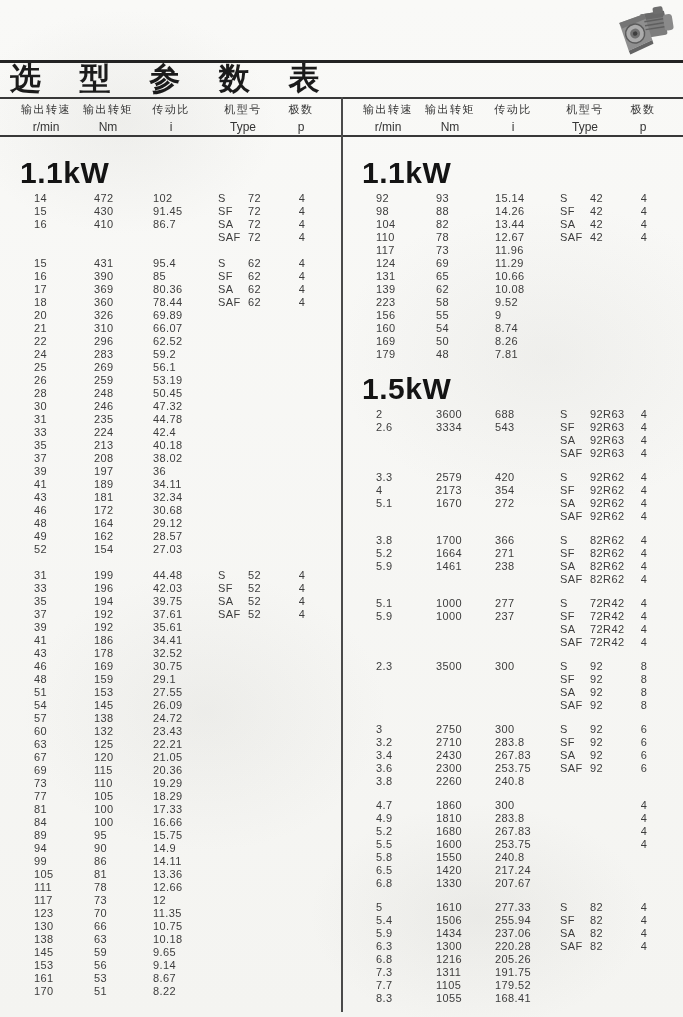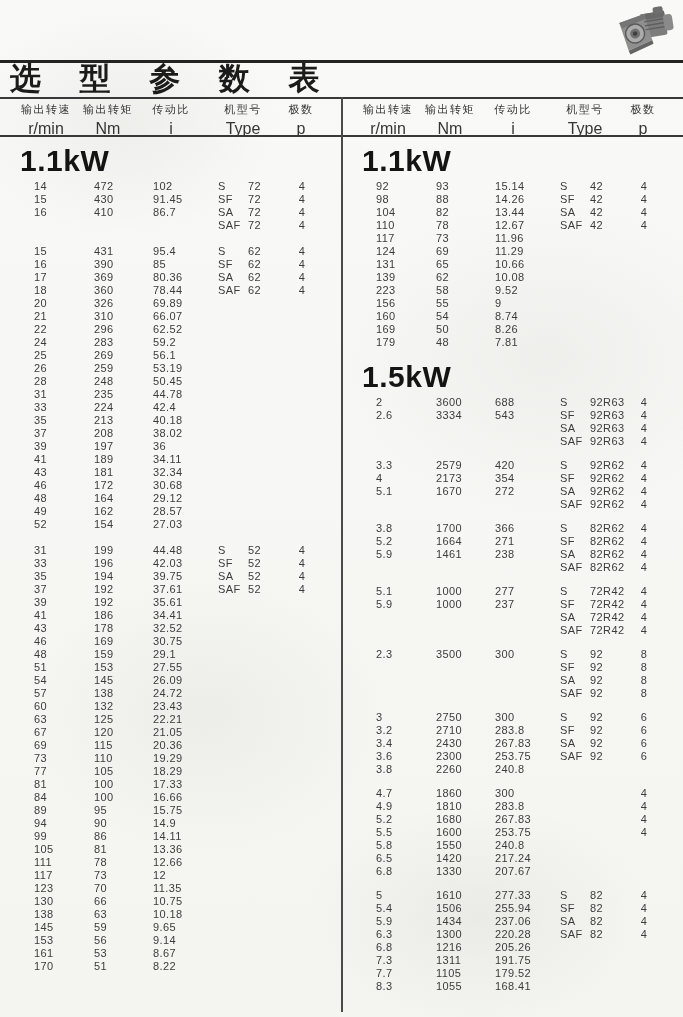--- a/index.html
+++ b/index.html
@@ -34,23 +34,23 @@
   .header-half{position:absolute;top:102px;width:341px;height:32px;z-index:3;}
   .header-left{left:0;}
   .header-right{left:342px;}
   .hcell{position:absolute;width:84px;text-align:center;top:0;}
   .hcell:nth-child(1){left:4px;}
   .hcell:nth-child(2){left:66px;}
   .hcell:nth-child(3){left:129px;}
   .hcell:nth-child(4){left:201px;}
   .hcell:nth-child(5){left:259px;}
   .hlabel{display:block;font-size:11px;letter-spacing:1.5px;color:#353535;}
-  .hunit{display:block;font-size:16px;color:#353535;margin-top:3px;}
-
-  .data-col{position:absolute;top:136px;width:341px;z-index:3;}
+  .hunit{display:block;font-size:12px;color:#353535;margin-top:3px;}
+
+  .data-col{position:absolute;top:148px;width:341px;z-index:3;}
   .col-left{left:0;}
   .col-right{left:342px;}
   .section-title{
     font-size:30px;font-weight:bold;color:#141414;
     margin:8px 0 2px 20px;height:34px;line-height:34px;letter-spacing:0.5px;
   }
   .group{margin-bottom:13px;}
   .col-right .group{margin-bottom:11px;}
   .row{height:13px;position:relative;}
   .cell{
@@ -237,20 +237,25 @@
           <span class="cell c-speed">26</span>
           <span class="cell c-torque">259</span>
           <span class="cell c-ratio">53.19</span>
         </div>
         <div class="row">
           <span class="cell c-speed">28</span>
           <span class="cell c-torque">248</span>
           <span class="cell c-ratio">50.45</span>
         </div>
         <div class="row">
+          <span class="cell c-speed">30</span>
+          <span class="cell c-torque">246</span>
+          <span class="cell c-ratio">47.32</span>
+        </div>
+        <div class="row">
           <span class="cell c-speed">31</span>
           <span class="cell c-torque">235</span>
           <span class="cell c-ratio">44.78</span>
         </div>
         <div class="row">
           <span class="cell c-speed">33</span>
           <span class="cell c-torque">224</span>
           <span class="cell c-ratio">42.4</span>
         </div>
         <div class="row">

